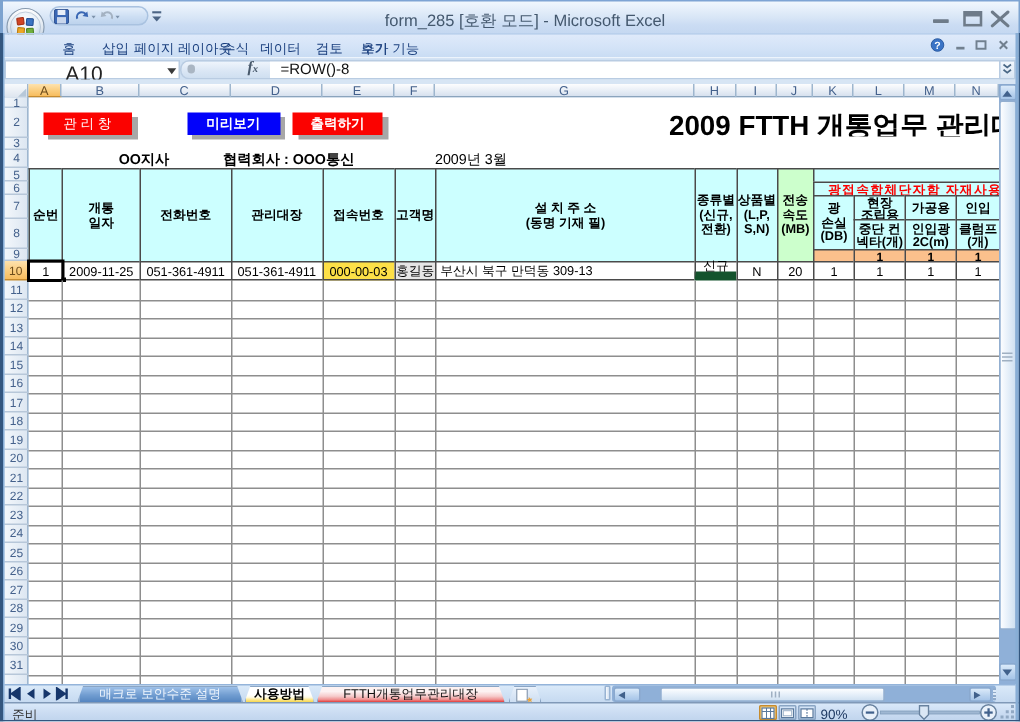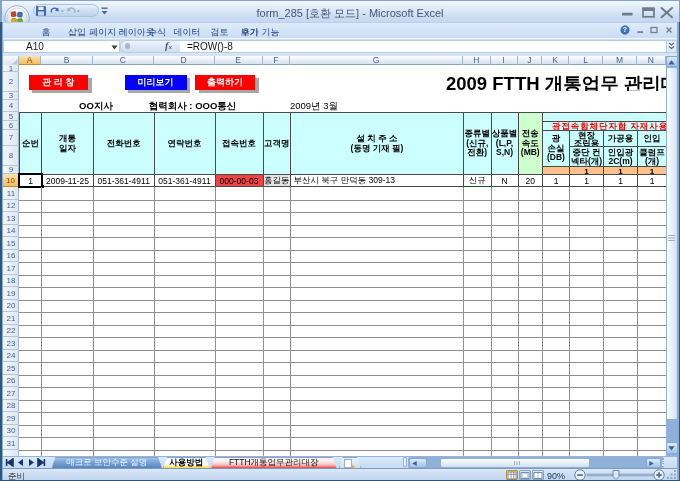--- a/index.html
+++ b/index.html
@@ -63,21 +63,21 @@
 <div style="position:absolute;left:241px;top:25.5px;width:90px;height:11px;font-size:9px;color:#1a3f7e;white-space:nowrap">추가 기능</div>
 <svg class="ab" style="left:620px;top:25px" width="56" height="10" viewBox="0 0 56 10">
 <circle cx="5" cy="5" r="4.2" fill="#3a74c6" stroke="#27579d" stroke-width="0.6"></circle>
 <text x="5" y="7.4" font-size="7" fill="#fff" text-anchor="middle" font-family="Liberation Sans" font-weight="bold">?</text>
 <rect x="17.5" y="6.2" width="5.5" height="1.8" fill="#71808f"></rect>
 <rect x="31" y="2.5" width="6" height="5" fill="none" stroke="#71808f" stroke-width="1.3"></rect>
 <path d="M46.5 2.5 L51.5 7.5 M51.5 2.5 L46.5 7.5" stroke="#71808f" stroke-width="1.4"></path>
 </svg>
 <div style="position:absolute;left:0;top:39px;width:680px;height:14px;background:#cfe0f2"></div>
 <div style="position:absolute;left:3px;top:39.5px;width:117px;height:13px;background:#fff;border:1px solid #b9cce2"></div>
-<div style="position:absolute;left:26px;top:41px;width:60px;height:14px;font-size:10px;color:#222;text-align:left">A10</div>
+<div style="position:absolute;left:26px;top:41px;width:60px;height:14px;font-size:14px;color:#222;text-align:center">A10</div>
 <svg class="ab" style="left:111px;top:44.5px" width="8" height="5" viewBox="0 0 8 5">
     <path d="M0.5 0.5 l6 0 l-3 4 z" fill="#3a3a3a"></path>
   </svg>
 <div style="position:absolute;left:120px;top:39.5px;width:60px;height:13px;border-radius:6px 0 0 6px;background:linear-gradient(#eff5fc,#dbe7f5 55%,#cfdff0);border:1px solid #b9cce2;border-right:none"></div>
 <div style="position:absolute;left:124.5px;top:43px;width:5.5px;height:5.5px;border-radius:50%;background:#aab6c3"></div>
 <div style="position:absolute;left:165px;top:40px;width:16px;height:12px;font-size:10.5px;font-style:italic;font-family:'Liberation Serif',serif;color:#48596b;font-weight:bold">f<span style="font-size:7px">x</span></div>
 <div style="position:absolute;left:180px;top:39.5px;width:486px;height:13px;background:#fff;border-top:1px solid #b9cce2;border-bottom:1px solid #b9cce2"></div>
 <div style="position:absolute;left:187px;top:41px;width:120px;height:11px;font-size:10px;color:#111;white-space:nowrap">=ROW()-8</div>
 <div style="position:absolute;left:666px;top:39.5px;width:11px;height:13px;background:linear-gradient(#f2f7fd,#d9e6f4);border:1px solid #b9cce2"></div>
 <svg class="ab" style="left:668px;top:42px" width="7" height="8" viewBox="0 0 7 8">
@@ -131,33 +131,33 @@
 <div style="position:absolute;left:3px;top:350px;width:16px;height:12px;border-bottom:1px solid #b7c7d9;font-size:8px;display:flex;align-items:center;justify-content:center;color:#44618c">24</div>
 <div style="position:absolute;left:3px;top:362px;width:16px;height:13px;border-bottom:1px solid #b7c7d9;font-size:8px;display:flex;align-items:center;justify-content:center;color:#44618c">25</div>
 <div style="position:absolute;left:3px;top:375px;width:16px;height:12px;border-bottom:1px solid #b7c7d9;font-size:8px;display:flex;align-items:center;justify-content:center;color:#44618c">26</div>
 <div style="position:absolute;left:3px;top:387px;width:16px;height:13px;border-bottom:1px solid #b7c7d9;font-size:8px;display:flex;align-items:center;justify-content:center;color:#44618c">27</div>
 <div style="position:absolute;left:3px;top:400px;width:16px;height:12px;border-bottom:1px solid #b7c7d9;font-size:8px;display:flex;align-items:center;justify-content:center;color:#44618c">28</div>
 <div style="position:absolute;left:3px;top:412px;width:16px;height:13px;border-bottom:1px solid #b7c7d9;font-size:8px;display:flex;align-items:center;justify-content:center;color:#44618c">29</div>
 <div style="position:absolute;left:3px;top:425px;width:16px;height:12px;border-bottom:1px solid #b7c7d9;font-size:8px;display:flex;align-items:center;justify-content:center;color:#44618c">30</div>
 <div style="position:absolute;left:3px;top:437px;width:16px;height:13px;border-bottom:1px solid #b7c7d9;font-size:8px;display:flex;align-items:center;justify-content:center;color:#44618c">31</div>
 <div style="position:absolute;left:3px;top:450px;width:16px;height:6px;border-bottom:0"></div>
 <div style="position:absolute;left:32.0px;top:77.5px;width:59.5px;height:15px;background:#a7a7a7"></div>
-<div style="position:absolute;left:28.5px;top:74.5px;width:59.5px;height:15.5px;background:#fb0200;color:#fff;font-weight:bold;font-size:9px;display:flex;align-items:center;justify-content:center;white-space:nowrap">관 리 창</div>
+<div style="position:absolute;left:28.5px;top:74.5px;width:59.5px;height:15.5px;background:#fb0200;color:#fff;font-weight:normal;font-size:9px;display:flex;align-items:center;justify-content:center;white-space:nowrap">관 리 창</div>
 <div style="position:absolute;left:128.0px;top:77.5px;width:62.0px;height:15px;background:#a7a7a7"></div>
 <div style="position:absolute;left:124.5px;top:74.5px;width:62.0px;height:15.5px;background:#0202fa;color:#fff;font-weight:bold;font-size:9px;display:flex;align-items:center;justify-content:center;white-space:nowrap">미리보기</div>
 <div style="position:absolute;left:198.5px;top:77.5px;width:60px;height:15px;background:#a7a7a7"></div>
 <div style="position:absolute;left:195px;top:74.5px;width:60px;height:15.5px;background:#fb0200;color:#fff;font-weight:bold;font-size:9px;display:flex;align-items:center;justify-content:center;white-space:nowrap">출력하기</div>
 <div style="position:absolute;left:52px;top:100px;width:88px;height:11px;font-size:9.5px;font-weight:bold;text-align:center;color:#000;white-space:nowrap">OO지사</div>
 <div style="position:absolute;left:140px;top:100px;width:105px;height:11px;font-size:9.5px;font-weight:bold;text-align:center;color:#000;white-space:nowrap">협력회사 : OOO통신</div>
 <div style="position:absolute;left:270px;top:100px;width:88px;height:11px;font-size:9.5px;font-weight:normal;text-align:center;color:#000;white-space:nowrap">2009년  3월</div>
 <div style="position:absolute;left:446px;top:71px;width:240px;height:20px;font-size:18.5px;font-weight:bold;color:#000;white-space:nowrap;overflow:hidden">2009 FTTH 개통업무 관리대장</div>
 <div style="position:absolute;left:19px;top:112px;width:22px;height:62px;background:#ccffff;border-left:1px solid #4a4a4a;border-top:1px solid #4a4a4a;font-size:8.5px;line-height:9.8px;font-weight:bold;display:flex;align-items:center;justify-content:center;text-align:center;color:#000;">순번</div>
 <div style="position:absolute;left:41px;top:112px;width:52px;height:62px;background:#ccffff;border-left:1px solid #4a4a4a;border-top:1px solid #4a4a4a;font-size:8.5px;line-height:9.8px;font-weight:bold;display:flex;align-items:center;justify-content:center;text-align:center;color:#000;">개통<br>일자</div>
 <div style="position:absolute;left:93px;top:112px;width:60.5px;height:62px;background:#ccffff;border-left:1px solid #4a4a4a;border-top:1px solid #4a4a4a;font-size:8.5px;line-height:9.8px;font-weight:bold;display:flex;align-items:center;justify-content:center;text-align:center;color:#000;">전화번호</div>
-<div style="position:absolute;left:153.5px;top:112px;width:61.0px;height:62px;background:#ccffff;border-left:1px solid #4a4a4a;border-top:1px solid #4a4a4a;font-size:8.5px;line-height:9.8px;font-weight:bold;display:flex;align-items:center;justify-content:center;text-align:center;color:#000;">연락번호</div>
+<div style="position:absolute;left:153.5px;top:112px;width:61.0px;height:62px;background:#ccffff;border-left:1px solid #4a4a4a;border-top:1px solid #4a4a4a;font-size:8.5px;line-height:9.8px;font-weight:bold;display:flex;align-items:center;justify-content:center;text-align:center;color:#000;">관리대장</div>
 <div style="position:absolute;left:214.5px;top:112px;width:48.0px;height:62px;background:#ccffff;border-left:1px solid #4a4a4a;border-top:1px solid #4a4a4a;font-size:8.5px;line-height:9.8px;font-weight:bold;display:flex;align-items:center;justify-content:center;text-align:center;color:#000;">접속번호</div>
 <div style="position:absolute;left:262.5px;top:112px;width:27.5px;height:62px;background:#ccffff;border-left:1px solid #4a4a4a;border-top:1px solid #4a4a4a;font-size:8.5px;line-height:9.8px;font-weight:bold;display:flex;align-items:center;justify-content:center;text-align:center;color:#000;">고객명</div>
 <div style="position:absolute;left:290px;top:112px;width:173px;height:62px;background:#ccffff;border-left:1px solid #4a4a4a;border-top:1px solid #4a4a4a;font-size:8.5px;line-height:9.8px;font-weight:bold;display:flex;align-items:center;justify-content:center;text-align:center;color:#000;">설 치 주 소<br>(동명 기재 필)</div>
 <div style="position:absolute;left:463px;top:112px;width:27.5px;height:62px;background:#ccffff;border-left:1px solid #4a4a4a;border-top:1px solid #4a4a4a;font-size:8.5px;line-height:9.8px;font-weight:bold;display:flex;align-items:center;justify-content:center;text-align:center;color:#000;">종류별<br>(신규,<br>전환)</div>
 <div style="position:absolute;left:490.5px;top:112px;width:27.0px;height:62px;background:#ccffff;border-left:1px solid #4a4a4a;border-top:1px solid #4a4a4a;font-size:8.5px;line-height:9.8px;font-weight:bold;display:flex;align-items:center;justify-content:center;text-align:center;color:#000;">상품별<br>(L,P,<br>S,N)</div>
 <div style="position:absolute;left:517.5px;top:112px;width:24.5px;height:62px;background:#ccffcc;border-left:1px solid #4a4a4a;border-top:1px solid #4a4a4a;font-size:8.5px;line-height:9.8px;font-weight:bold;display:flex;align-items:center;justify-content:center;text-align:center;color:#000;">전송<br>속도<br>(MB)</div>
 <div style="position:absolute;left:542px;top:112px;width:124px;height:9px;background:#ccffff;border-left:1px solid #4a4a4a;border-top:1px solid #4a4a4a;font-size:8.5px;line-height:9.8px;font-weight:bold;display:flex;align-items:center;justify-content:center;text-align:center;color:#000;"></div>
 <div style="position:absolute;left:542px;top:121px;width:124px;height:9px;background:#ccffff;border-left:1px solid #4a4a4a;border-top:1px solid #4a4a4a;font-size:px;line-height:0px;font-weight:bold;display:flex;align-items:center;justify-content:center;text-align:center;color:#000;overflow:hidden">
     <span style="position:absolute;left:9px;top:0;color:#fc0000;font-weight:bold;font-size:8.5px;line-height:8.5px;white-space:nowrap;letter-spacing:0.9px">광접속함체단자함  자재사용량</span>
   </div>
@@ -175,24 +175,24 @@
 <div style="position:absolute;left:603px;top:166px;width:34px;height:8px;background:#fbc08c;border-left:1px solid #4a4a4a;border-top:1px solid #4a4a4a;font-size:8px;line-height:8px;font-weight:bold;display:flex;align-items:center;justify-content:center;text-align:center;color:#000;">
     <span style="position:relative;top:1.5px">1</span>
   </div>
 <div style="position:absolute;left:637px;top:166px;width:29px;height:8px;background:#fbc08c;border-left:1px solid #4a4a4a;border-top:1px solid #4a4a4a;font-size:8px;line-height:8px;font-weight:bold;display:flex;align-items:center;justify-content:center;text-align:center;color:#000;">
     <span style="position:relative;top:1.5px">1</span>
   </div>
 <div style="position:absolute;left:19px;top:174px;width:22px;height:13px;background:#fff;border-left:1px solid #4a4a4a;border-top:1px solid #4a4a4a;border-bottom:1px solid #4a4a4a;font-size:8.5px;display:flex;align-items:center;justify-content:center;white-space:nowrap;color:#000">1</div>
 <div style="position:absolute;left:41px;top:174px;width:52px;height:13px;background:#fff;border-left:1px solid #4a4a4a;border-top:1px solid #4a4a4a;border-bottom:1px solid #4a4a4a;font-size:8.5px;display:flex;align-items:center;justify-content:center;white-space:nowrap;color:#000">2009-11-25</div>
 <div style="position:absolute;left:93px;top:174px;width:60.5px;height:13px;background:#fff;border-left:1px solid #4a4a4a;border-top:1px solid #4a4a4a;border-bottom:1px solid #4a4a4a;font-size:8.5px;display:flex;align-items:center;justify-content:center;white-space:nowrap;color:#000">051-361-4911</div>
 <div style="position:absolute;left:153.5px;top:174px;width:61.0px;height:13px;background:#fff;border-left:1px solid #4a4a4a;border-top:1px solid #4a4a4a;border-bottom:1px solid #4a4a4a;font-size:8.5px;display:flex;align-items:center;justify-content:center;white-space:nowrap;color:#000">051-361-4911</div>
-<div style="position:absolute;left:214.5px;top:174px;width:48.0px;height:13px;background:#ef4444;border-left:1px solid #4a4a4a;border-top:1px solid #4a4a4a;border-bottom:1px solid #4a4a4a;font-size:8.5px;display:flex;align-items:center;justify-content:center;white-space:nowrap;color:#000">000-00-03</div>
+<div style="position:absolute;left:214.5px;top:174px;width:48.0px;height:13px;background:#fde047;border-left:1px solid #4a4a4a;border-top:1px solid #4a4a4a;border-bottom:1px solid #4a4a4a;font-size:8.5px;display:flex;align-items:center;justify-content:center;white-space:nowrap;color:#000">000-00-03</div>
 <div style="position:absolute;left:262.5px;top:174px;width:27.5px;height:13px;background:#e5e5e5;border-left:1px solid #4a4a4a;border-top:1px solid #4a4a4a;border-bottom:1px solid #4a4a4a;font-size:8.5px;display:flex;align-items:center;justify-content:center;white-space:nowrap;color:#000">홍길동</div>
 <div style="position:absolute;left:290px;top:174px;width:173px;height:13px;background:#fff;border-left:1px solid #4a4a4a;border-top:1px solid #4a4a4a;border-bottom:1px solid #4a4a4a;font-size:8.5px;display:flex;align-items:center;justify-content:flex-start;padding-left:2.5px;white-space:nowrap;color:#000">부산시 북구 만덕동 309-13</div>
-<div style="position:absolute;left:463px;top:174px;width:27.5px;height:13px;background:#fff;border-left:1px solid #4a4a4a;border-top:1px solid #4a4a4a;border-bottom:1px solid #14532d;font-size:8.5px;display:flex;align-items:center;justify-content:center;white-space:nowrap;color:#000">신규</div>
+<div style="position:absolute;left:463px;top:174px;width:27.5px;height:13px;background:#fff;border-left:1px solid #4a4a4a;border-top:1px solid #4a4a4a;border-bottom:6px solid #14532d;font-size:8.5px;display:flex;align-items:center;justify-content:center;white-space:nowrap;color:#000">신규</div>
 <div style="position:absolute;left:490.5px;top:174px;width:27.0px;height:13px;background:#fff;border-left:1px solid #4a4a4a;border-top:1px solid #4a4a4a;border-bottom:1px solid #4a4a4a;font-size:8.5px;display:flex;align-items:center;justify-content:center;white-space:nowrap;color:#000">N</div>
 <div style="position:absolute;left:517.5px;top:174px;width:24.5px;height:13px;background:#fff;border-left:1px solid #4a4a4a;border-top:1px solid #4a4a4a;border-bottom:1px solid #4a4a4a;font-size:8.5px;display:flex;align-items:center;justify-content:center;white-space:nowrap;color:#000">20</div>
 <div style="position:absolute;left:542px;top:174px;width:27px;height:13px;background:#fff;border-left:1px solid #4a4a4a;border-top:1px solid #4a4a4a;border-bottom:1px solid #4a4a4a;font-size:8.5px;display:flex;align-items:center;justify-content:center;white-space:nowrap;color:#000">1</div>
 <div style="position:absolute;left:569px;top:174px;width:34px;height:13px;background:#fff;border-left:1px solid #4a4a4a;border-top:1px solid #4a4a4a;border-bottom:1px solid #4a4a4a;font-size:8.5px;display:flex;align-items:center;justify-content:center;white-space:nowrap;color:#000">1</div>
 <div style="position:absolute;left:603px;top:174px;width:34px;height:13px;background:#fff;border-left:1px solid #4a4a4a;border-top:1px solid #4a4a4a;border-bottom:1px solid #4a4a4a;font-size:8.5px;display:flex;align-items:center;justify-content:center;white-space:nowrap;color:#000">1</div>
 <div style="position:absolute;left:637px;top:174px;width:29px;height:13px;background:#fff;border-left:1px solid #4a4a4a;border-top:1px solid #4a4a4a;border-bottom:1px solid #4a4a4a;font-size:8.5px;display:flex;align-items:center;justify-content:center;white-space:nowrap;color:#000">1</div>
 <div style="position:absolute;left:18px;top:173px;width:25px;height:15px;border:2px solid #000;background:transparent"></div>
 <div style="position:absolute;left:41px;top:185px;width:3px;height:3px;background:#000"></div>
 <div style="position:absolute;left:19px;top:200px;width:647px;height:1px;background:#8e8e8e"></div>
 <div style="position:absolute;left:19px;top:212px;width:647px;height:1px;background:#8e8e8e"></div>

